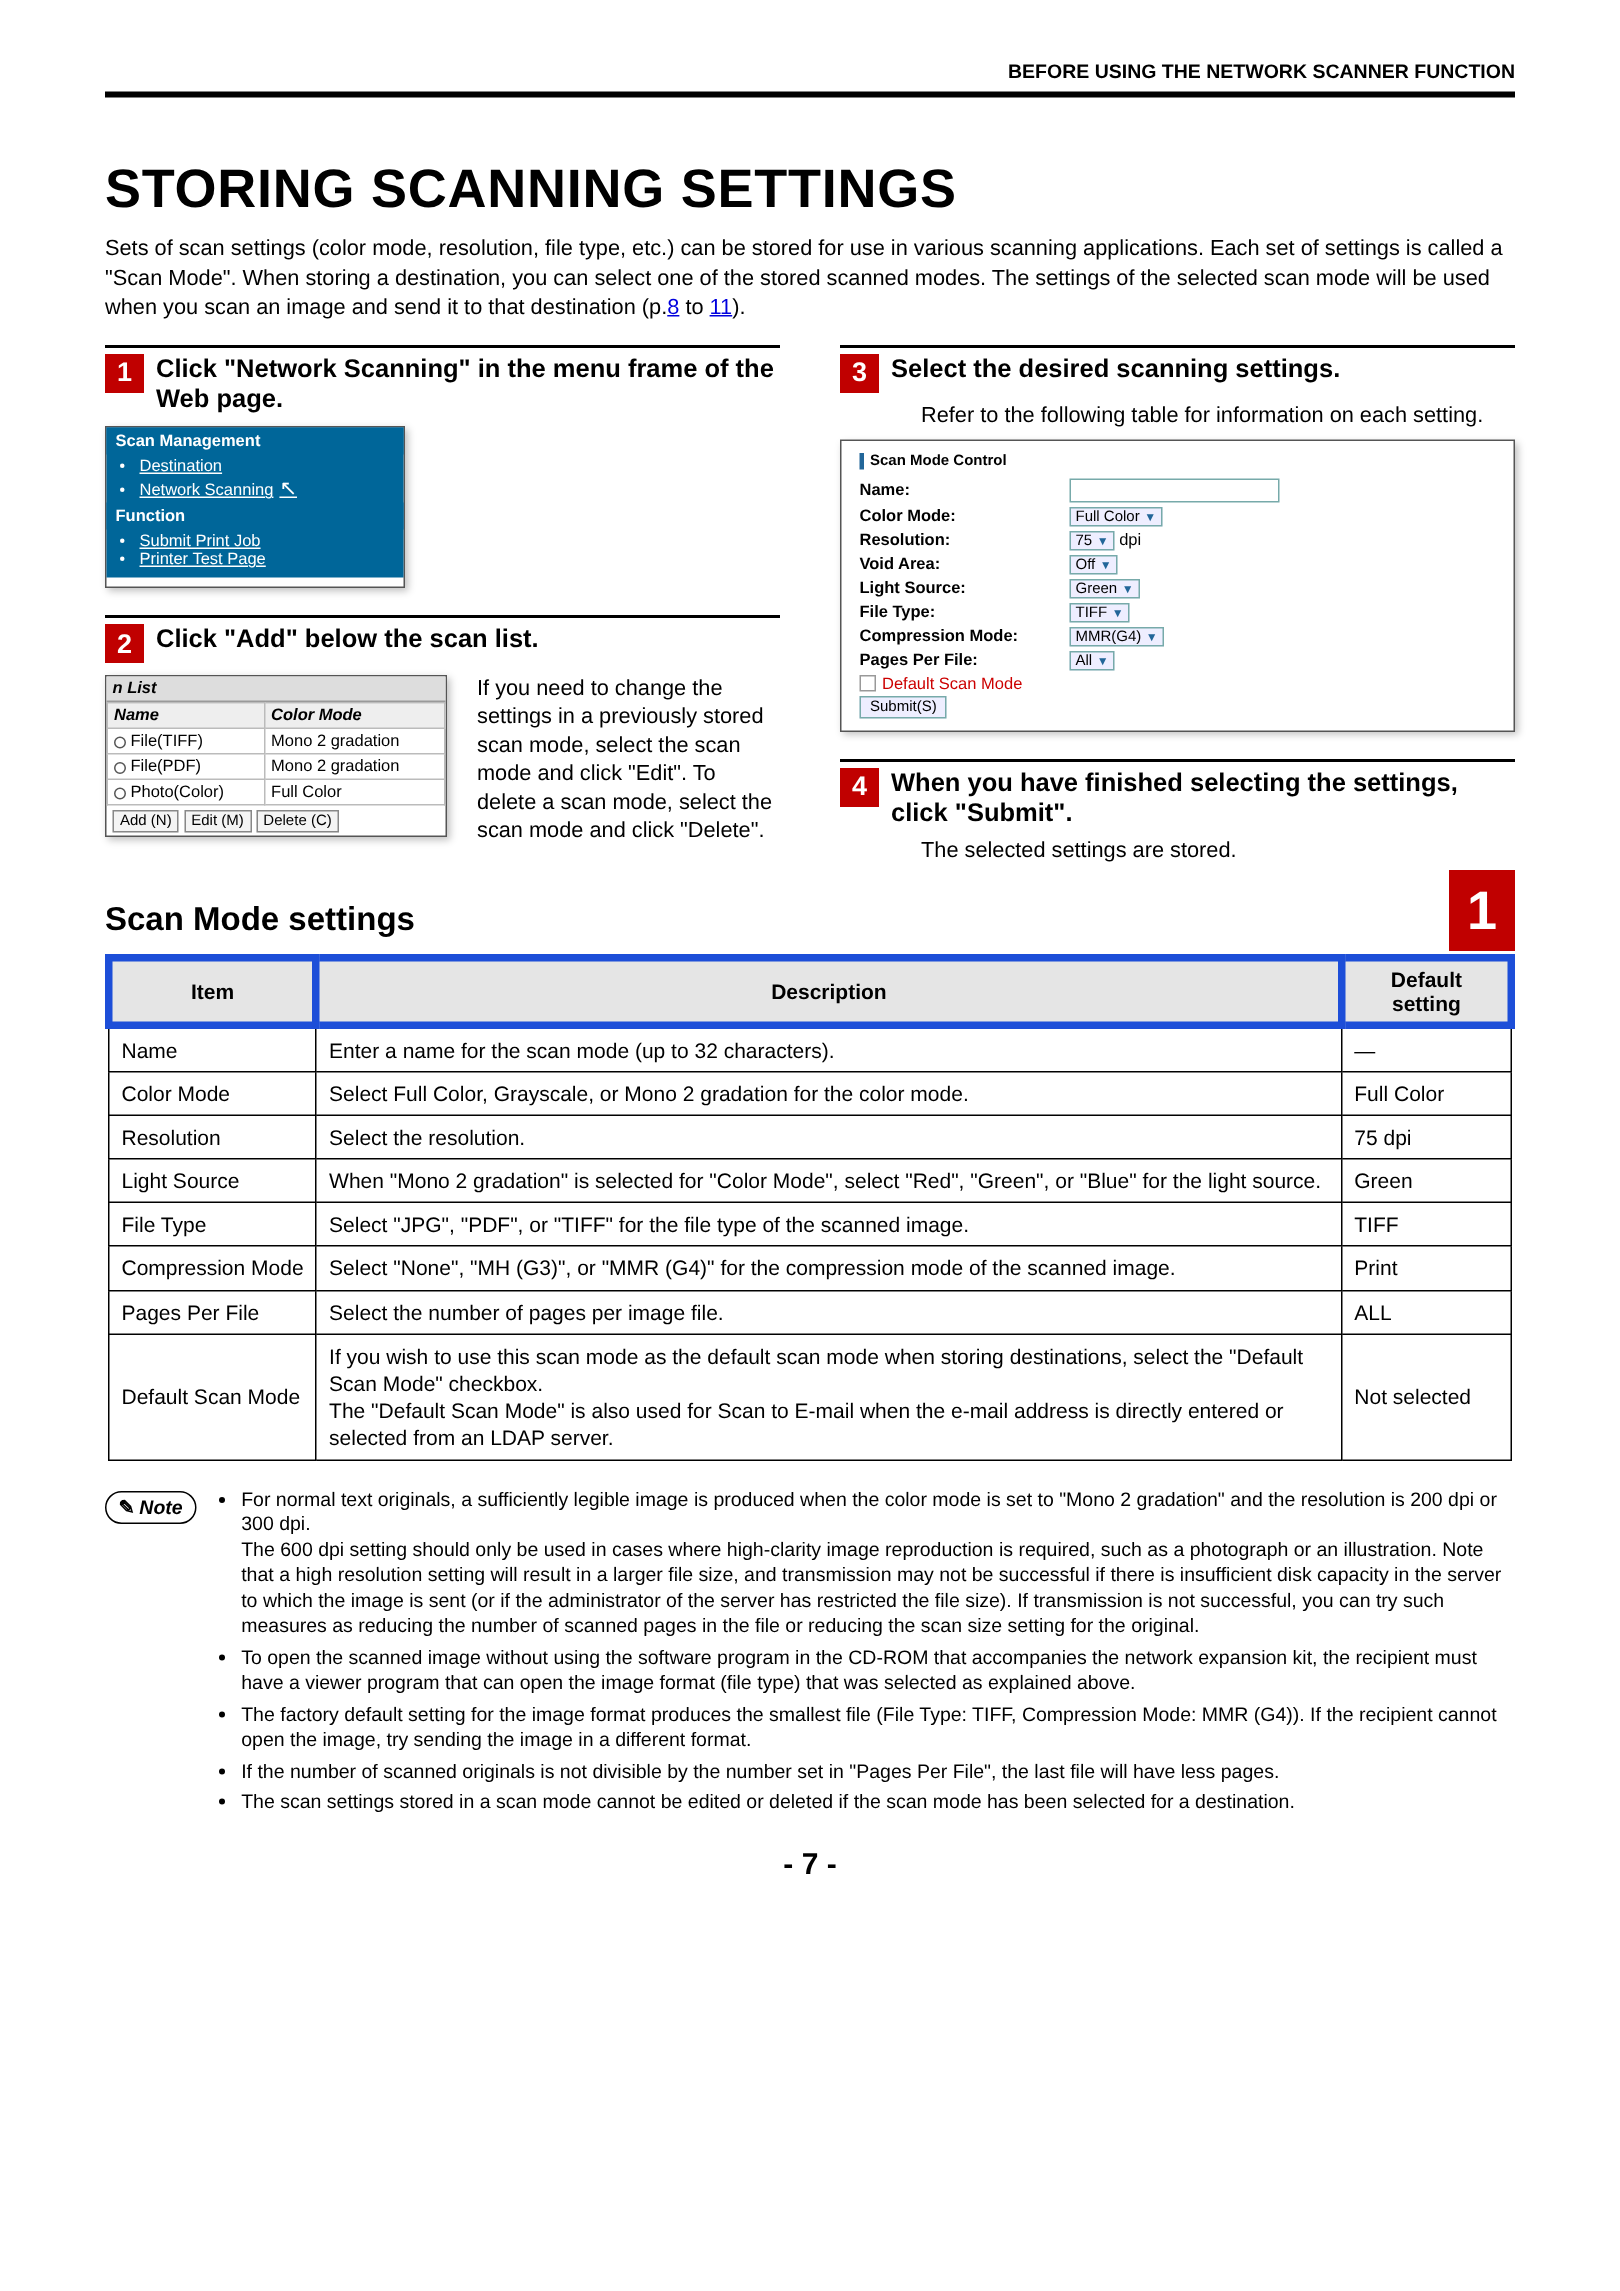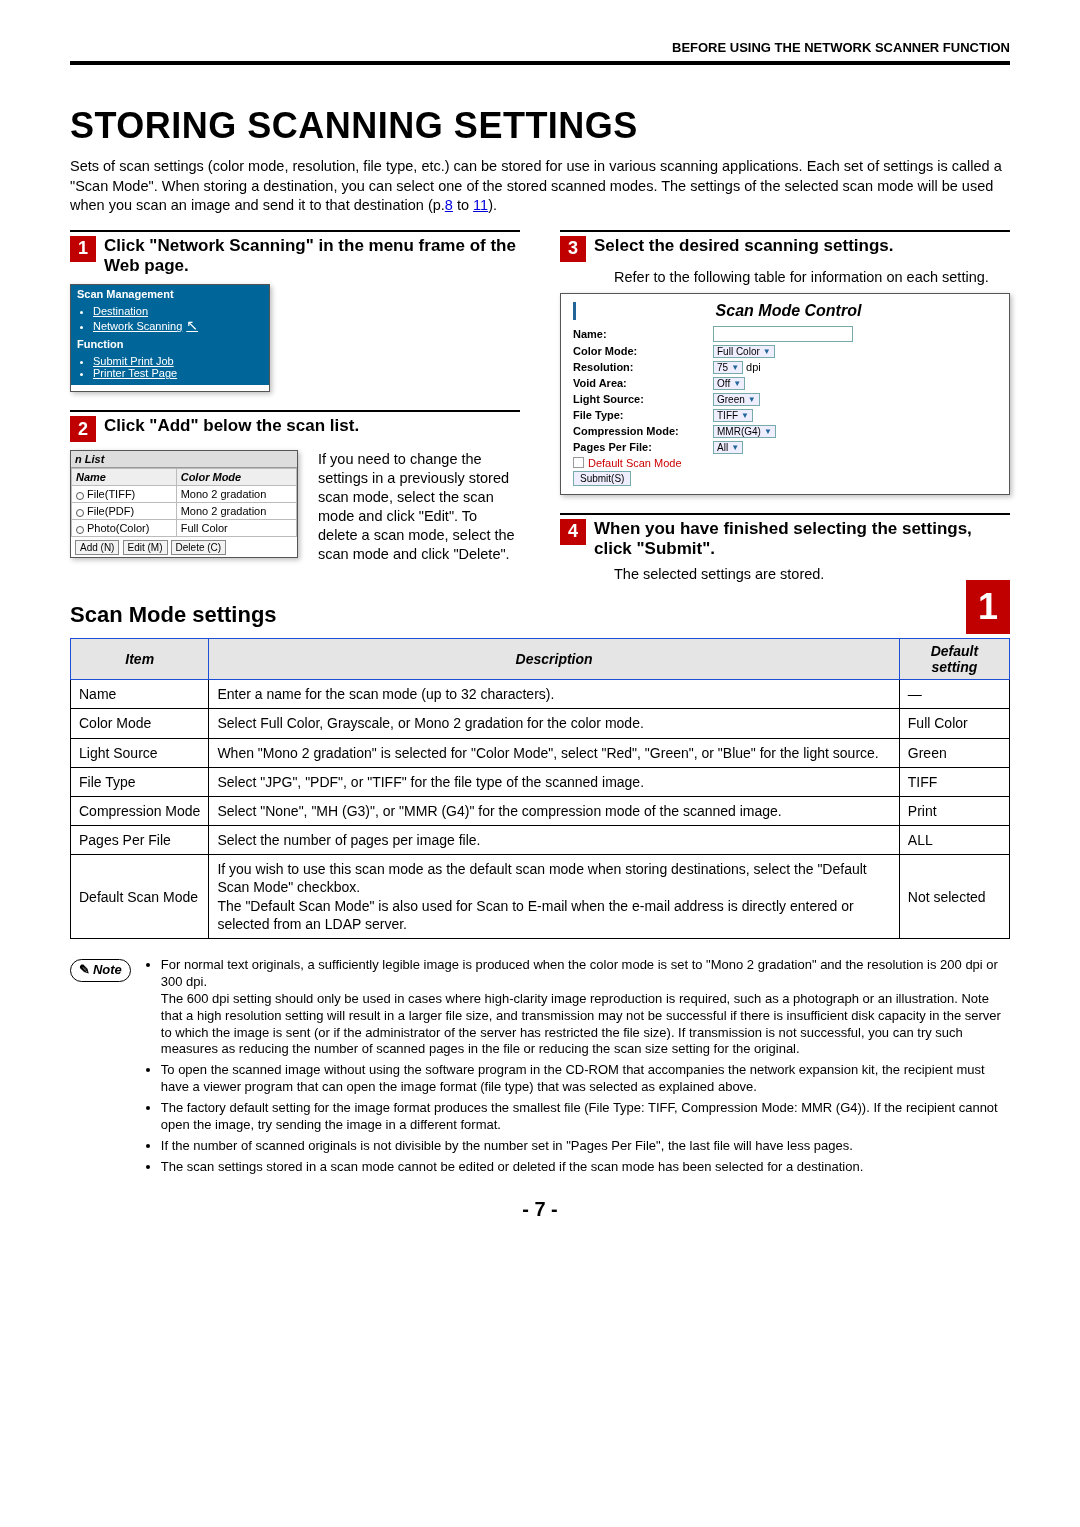--- a/index.html
+++ b/index.html
@@ -117,21 +117,21 @@
   .mock-list .btn { border:1px solid #888; background:#f4f4f4; padding:1px 4px; font-size:10px; }
   
   .mock-ctrl {
     border: 1px solid #555;
     box-shadow: 2px 2px 5px rgba(0,0,0,0.25);
     background:#fff;
     padding: 8px 12px 10px 12px;
     font-size: 11px;
     margin: 6px 0 18px 0;
   }
-  .mock-ctrl .cap { font-style: italic; font-weight: bold; border-left: 3px solid #269; padding-left: 4px; margin-bottom: 6px; font-size:16px;text-align:center;}
+  .mock-ctrl .cap { font-weight: bold; border-left: 3px solid #269; padding-left: 4px; margin-bottom: 6px; font-size:10px;}
   .mock-ctrl .row { display:flex; align-items:center; margin:3px 0; }
   .mock-ctrl .lbl { width: 140px; font-weight:bold; }
   .mock-ctrl .inp { border:1px solid #7aa; background:#fff; height:16px; width:140px; display:inline-block;}
   .mock-ctrl .sel { border:1px solid #7aa; background:#eef; padding:0 3px; font-size:10px; display:inline-flex; align-items:center;}
   .mock-ctrl .sel::after { content:" \25BC"; color:#269; font-size:8px; margin-left:3px;}
   .mock-ctrl .chk { width:11px; height:11px; border:1px solid #999; display:inline-block; margin-right:4px; vertical-align:middle;}
   .mock-ctrl .submit { border:1px solid #7aa; background:#eef; padding:1px 6px; font-size:10px; margin-top:6px;}
   
   .side-tab {
     position: absolute;
@@ -156,25 +156,24 @@
     margin-bottom: 10px;
   }
   
   table.settings {
     width: 100%;
     border-collapse: collapse;
     font-size: 14px;
   }
   table.settings th {
     background: #e5e5e5;
-    border: 1px solid #1d4ed8;
+    border: 5px solid #1d4ed8;
     padding: 4px 8px;
     font-weight: bold;
     text-align: center;
-    font-style: italic;
   }
   table.settings td {
     border: 1px solid #000;
     padding: 5px 8px;
     line-height: 1.3;
     vertical-align: middle;
   }
   table.settings td.item { white-space: nowrap; }
   table.settings td.def { white-space: nowrap; }
   
@@ -357,20 +356,25 @@
           <td class="item">Name</td>
           <td style="white-space: pre-line;">Enter a name for the scan mode (up to 32 characters).</td>
           <td class="def">—</td>
         </tr>
         <tr>
           <td class="item">Color Mode</td>
           <td style="white-space: pre-line;">Select Full Color, Grayscale, or Mono 2 gradation for the color mode.</td>
           <td class="def">Full Color</td>
         </tr>
         <tr>
+          <td class="item">Resolution</td>
+          <td style="white-space: pre-line;">Select the resolution.</td>
+          <td class="def">75 dpi</td>
+        </tr>
+        <tr>
           <td class="item">Light Source</td>
           <td style="white-space: pre-line;">When "Mono 2 gradation" is selected for "Color Mode", select "Red", "Green", or "Blue" for the light source.</td>
           <td class="def">Green</td>
         </tr>
         <tr>
           <td class="item">File Type</td>
           <td style="white-space: pre-line;">Select "JPG", "PDF", or "TIFF" for the file type of the scanned image.</td>
           <td class="def">TIFF</td>
         </tr>
         <tr>

